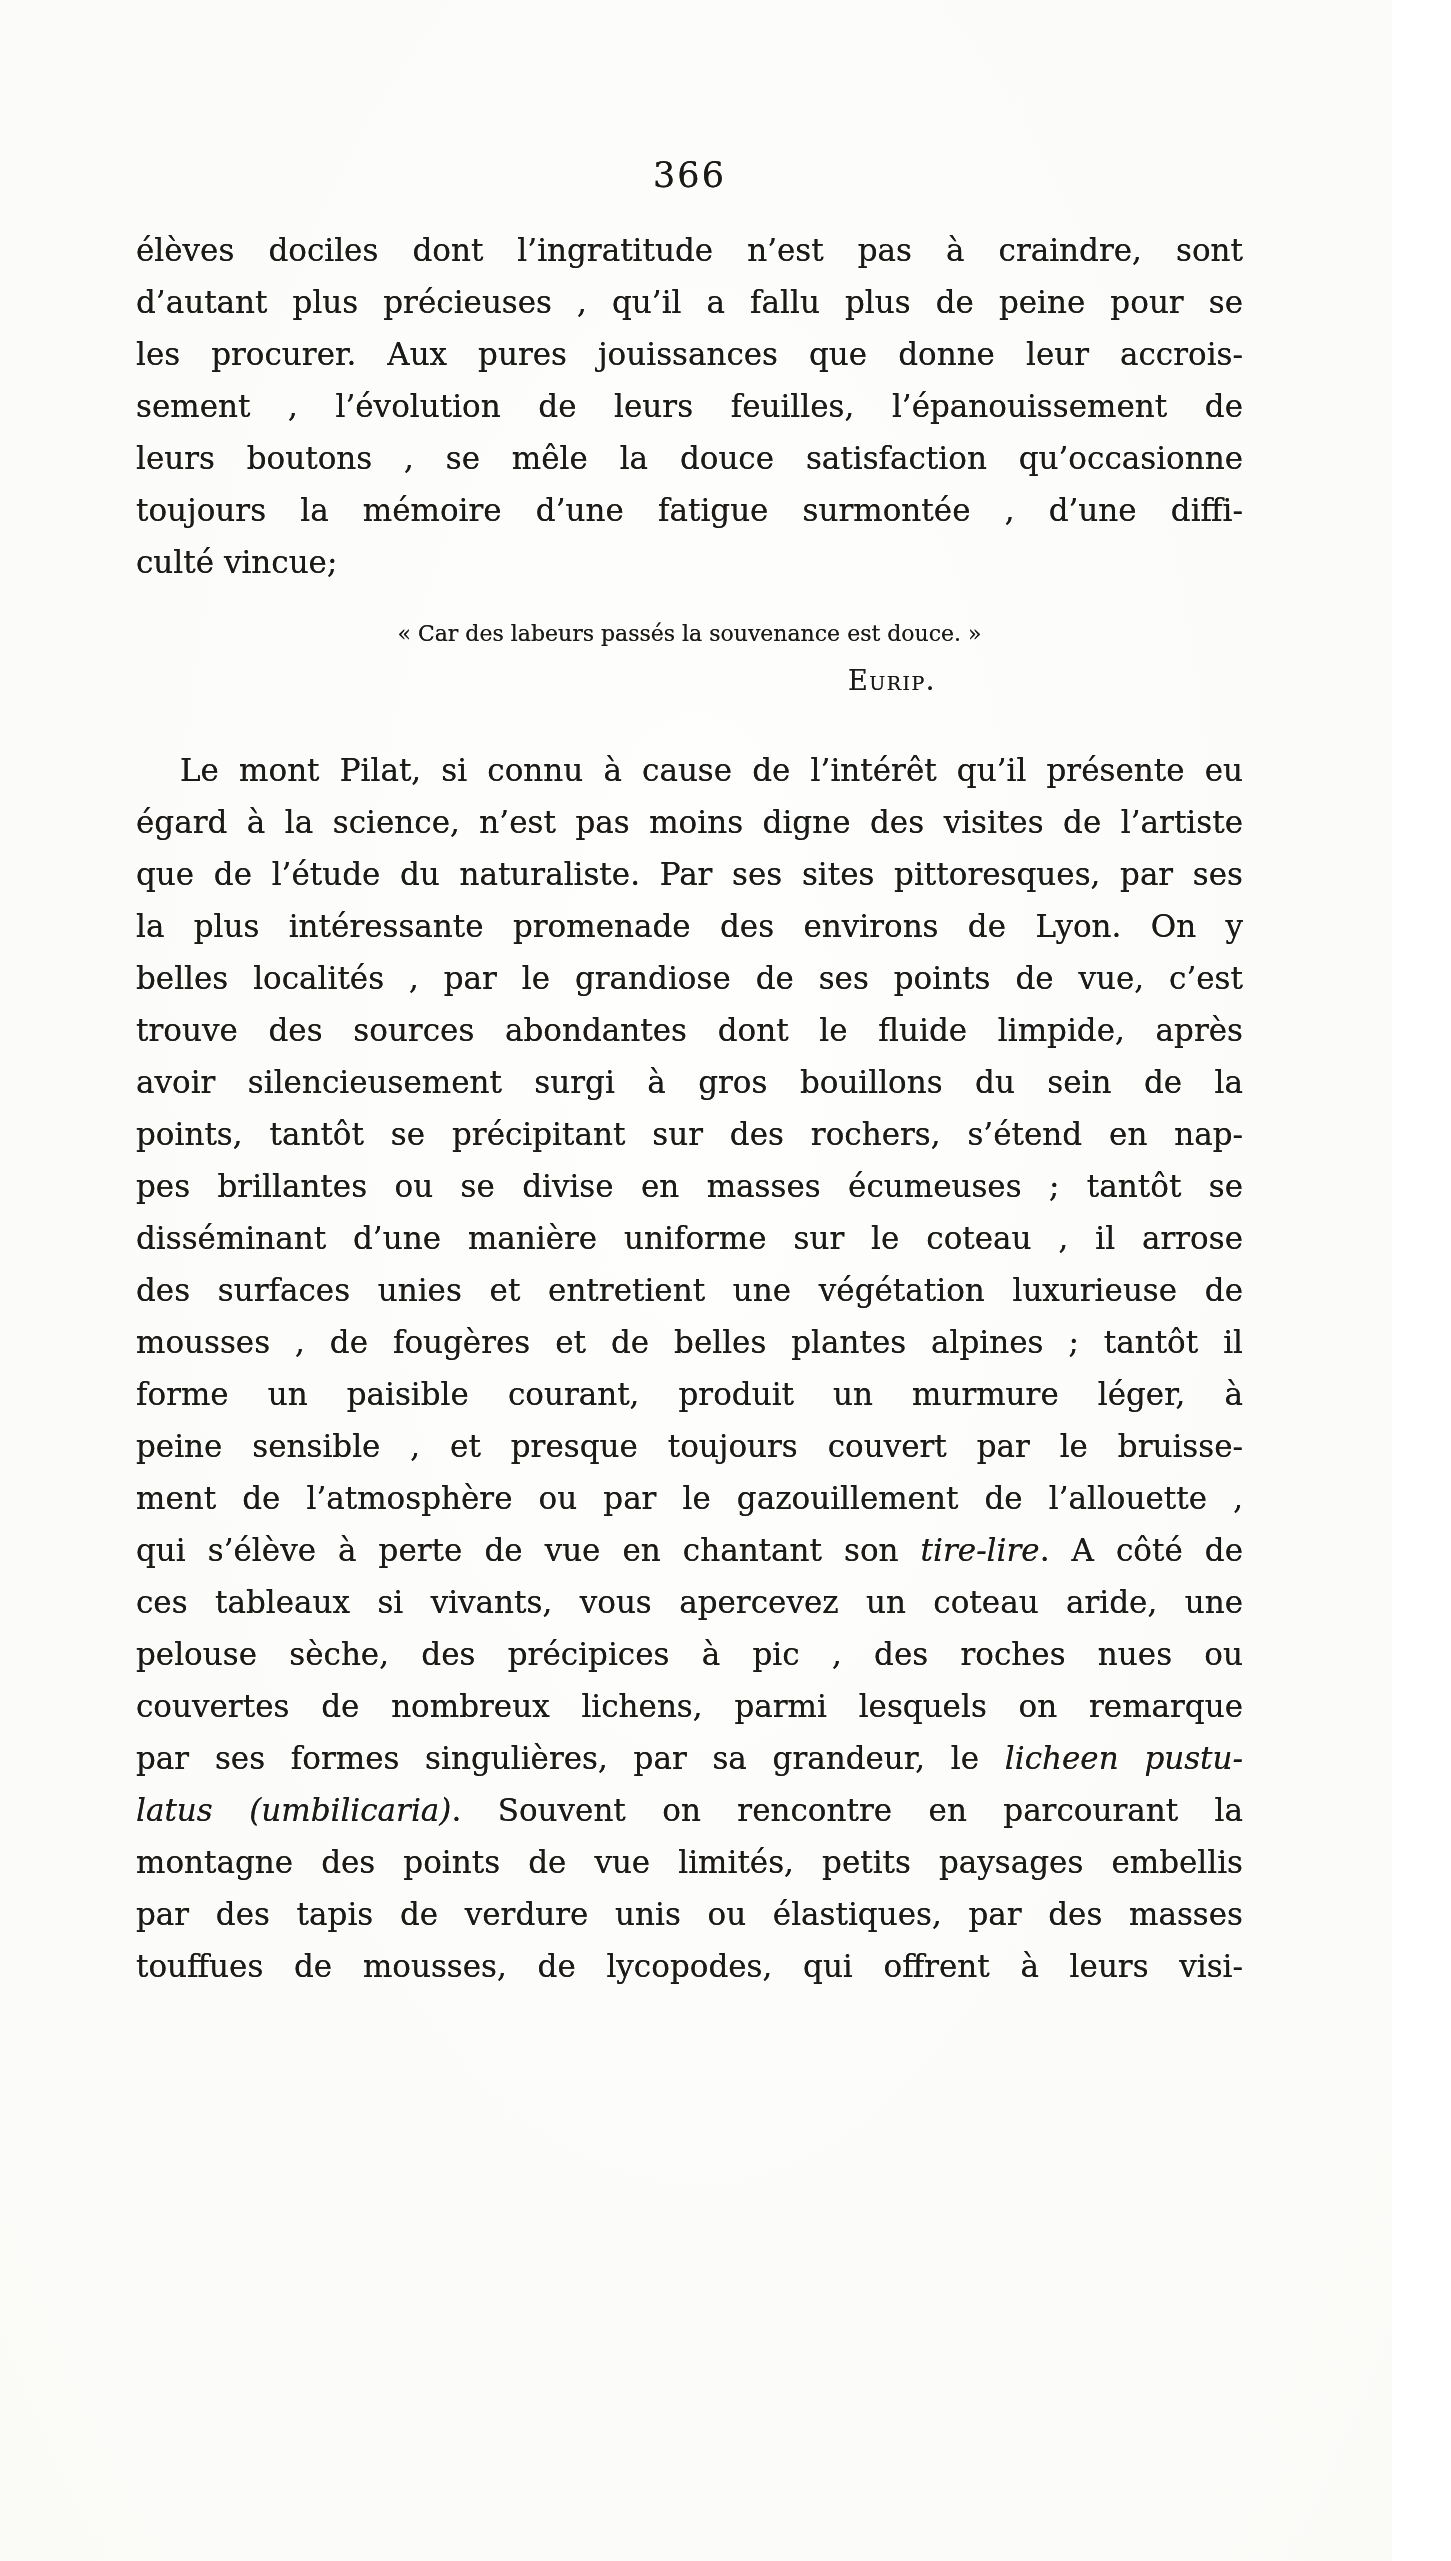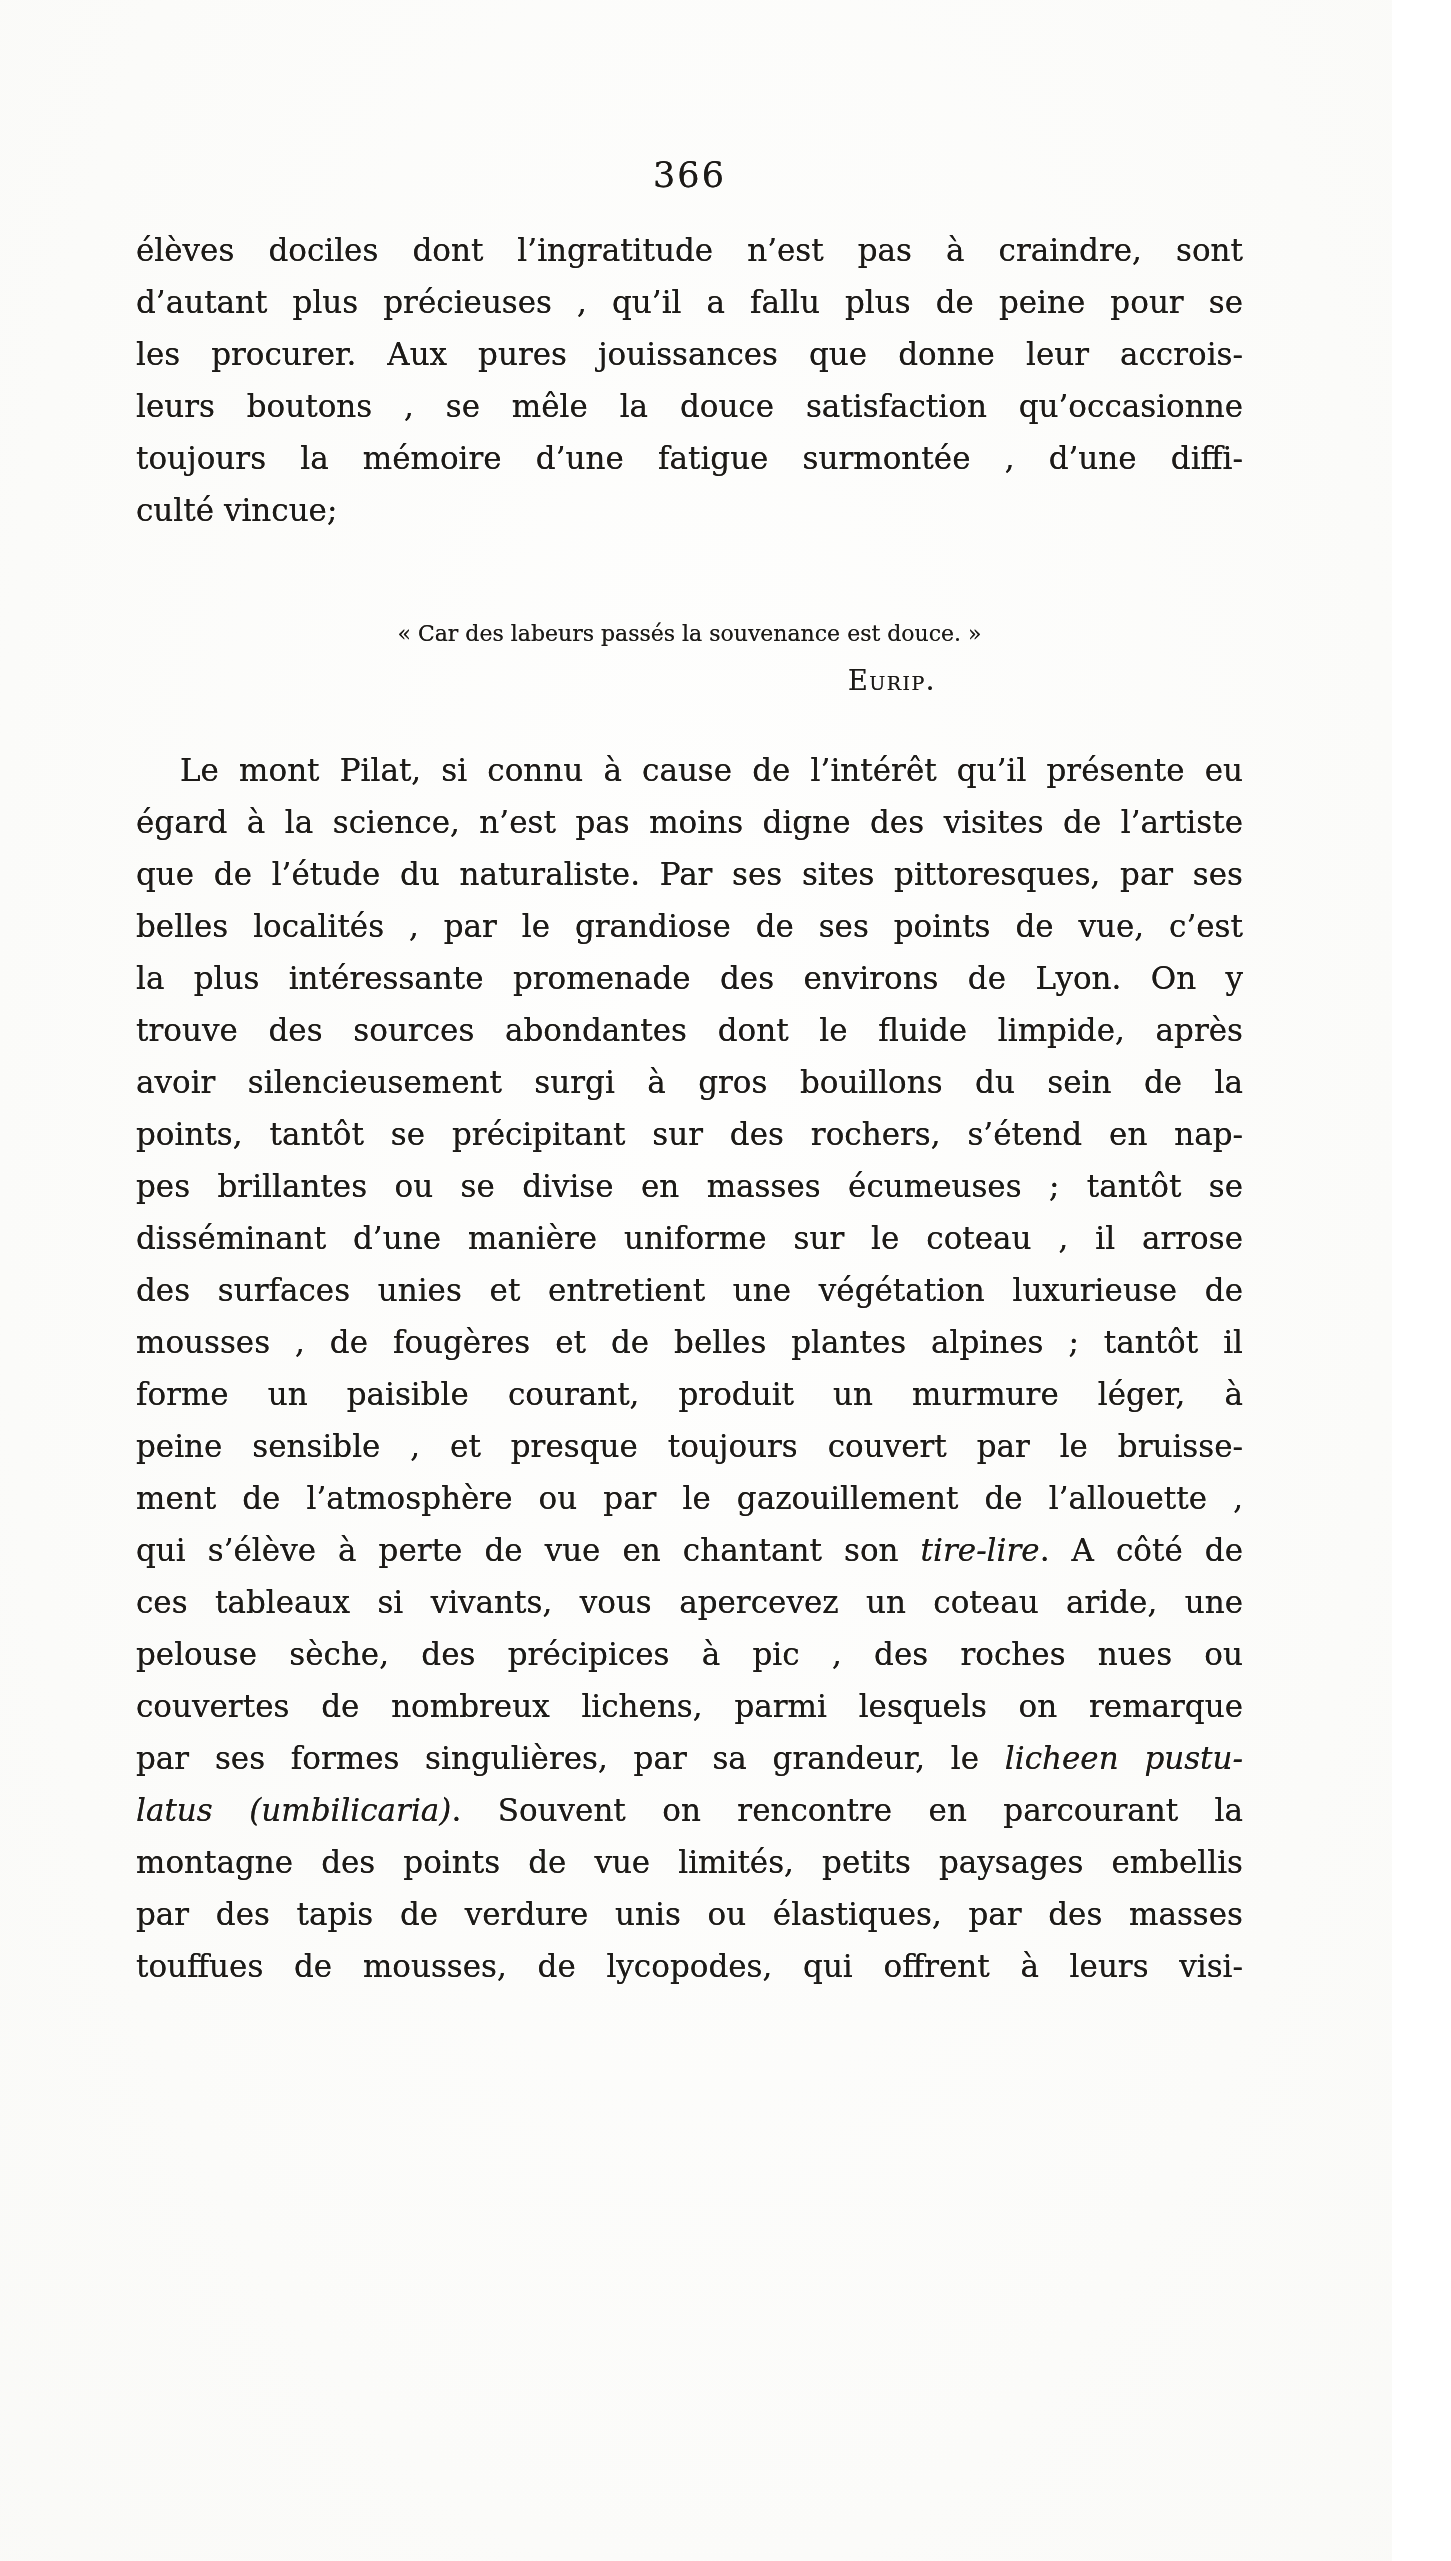--- a/index.html
+++ b/index.html
@@ -82,35 +82,36 @@
 <body>
 
 <div class="page" style="--paper: #fdfdfb; --ink: #1c1a17;">
   <div class="column">
     <div class="page-number">366</div>
 
     <div id="para1" class="para">
         <div class="line"><span>élèves dociles dont l’ingratitude n’est pas à craindre, sont</span></div>
         <div class="line"><span>d’autant plus précieuses , qu’il a fallu plus de peine pour se</span></div>
         <div class="line"><span>les procurer. Aux pures jouissances que donne leur accrois-</span></div>
+        <div class="line"><span>sement , l’évolution de leurs feuilles, l’épanouissement de</span></div>
         <div class="line"><span>leurs boutons , se mêle la douce satisfaction qu’occasionne</span></div>
         <div class="line"><span>toujours la mémoire d’une fatigue surmontée , d’une diffi-</span></div>
         <div class="line flush-left"><span>culté vincue;</span></div>
       </div>
 
     <div class="quote-line">« Car des labeurs passés la souvenance est douce. »</div>
 
     <div class="quote-attribution">Eurip.</div>
 
     <div id="para2" class="para">
         <div class="line indent"><span>Le mont Pilat, si connu à cause de l’intérêt qu’il présente eu</span></div>
         <div class="line"><span>égard à la science, n’est pas moins digne des visites de l’artiste</span></div>
         <div class="line"><span>que de l’étude du naturaliste. Par ses sites pittoresques, par ses</span></div>
+        <div class="line"><span>la plus intéressante promenade des environs de Lyon. On y</span></div>
         <div class="line"><span>belles localités , par le grandiose de ses points de vue, c’est</span></div>
-        <div class="line"><span>la plus intéressante promenade des environs de Lyon. On y</span></div>
         <div class="line"><span>trouve des sources abondantes dont le fluide limpide, après</span></div>
         <div class="line"><span>avoir silencieusement surgi à gros bouillons du sein de la</span></div>
         <div class="line"><span>points, tantôt se précipitant sur des rochers, s’étend en nap-</span></div>
         <div class="line"><span>pes brillantes ou se divise en masses écumeuses ; tantôt se</span></div>
         <div class="line"><span>disséminant d’une manière uniforme sur le coteau , il arrose</span></div>
         <div class="line"><span>des surfaces unies et entretient une végétation luxurieuse de</span></div>
         <div class="line"><span>mousses , de fougères et de belles plantes alpines ; tantôt il</span></div>
         <div class="line"><span>forme un paisible courant, produit un murmure léger, à</span></div>
         <div class="line"><span>peine sensible , et presque toujours couvert par le bruisse-</span></div>
         <div class="line"><span>ment de l’atmosphère ou par le gazouillement de l’allouette ,</span></div>

